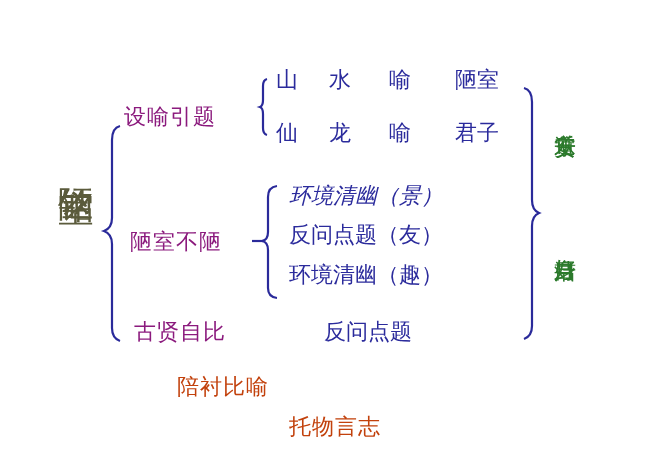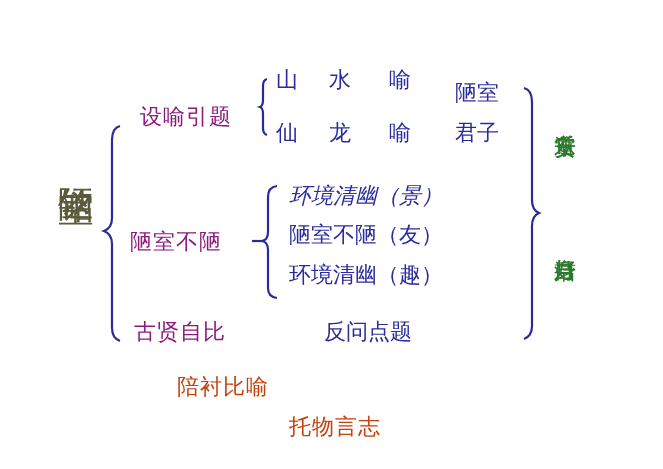--- a/index.html
+++ b/index.html
@@ -29,37 +29,37 @@
   <path d="M267,79 Q263,80 263,86 L263,100 Q263,106 260,107 Q263,108 263,114 L263,128 Q263,134 267,135" fill="none" stroke="#2a2a9a" stroke-width="2.2"></path>
 
   <path d="M277,186 Q268,187 268,197 L268,232 Q268,240 262,241 Q268,242 268,250 L268,288 Q268,297 277,298" fill="none" stroke="#2a2a9a" stroke-width="2.2"></path>
   <line x1="252" y1="241" x2="263" y2="241" stroke="#2a2a9a" stroke-width="2.2"></line>
 
   <path d="M524,88 Q532,90 532,102 L532,200 Q532,210 539,213 Q532,216 532,226 L532,326 Q532,336 524,339" fill="none" stroke="#2a2a9a" stroke-width="2.2"></path>
 </svg>
 
 <div class="abs title">陋室铭</div>
 
-<div class="abs label" style="left:140px; top:104px;">设喻引题</div>
+<div class="abs label" style="left:124px; top:104px;">设喻引题</div>
 <div>
   <span class="abs navy" style="left:276px; top:67px;">山</span>
   <span class="abs navy" style="left:329px; top:67px;">水</span>
   <span class="abs navy" style="left:389px; top:67px;">喻</span>
-  <span class="abs navy" style="left:455px; top:80px;">陋室</span>
+  <span class="abs navy" style="left:455px; top:67px;">陋室</span>
 </div>
 <div>
   <span class="abs navy" style="left:276px; top:120px;">仙</span>
   <span class="abs navy" style="left:329px; top:120px;">龙</span>
   <span class="abs navy" style="left:389px; top:120px;">喻</span>
   <span class="abs navy" style="left:455px; top:120px;">君子</span>
 </div>
 
 <div class="abs label" style="left:130px; top:229px;">陋室不陋</div>
 <div class="abs navy" style="left:289px; top:183px;font-style:italic;">环境清幽（景）</div>
-<div class="abs navy" style="left:289px; top:222px;">陋室不陋（友）</div>
+<div class="abs navy" style="left:289px; top:222px;">反问点题（友）</div>
 <div class="abs navy" style="left:289px; top:262px;">环境清幽（趣）</div>
 
 <div class="abs label" style="left:134px; top:319px;">古贤自比</div>
 <div class="abs navy" style="left:324px; top:319px;font-family:Liberation Serif, serif;">反问点题</div>
 
 <div class="abs green" style="left:552px; top:117px;">安贫乐道</div>
 <div class="abs green" style="left:552px; top:242px;">洁身自好</div>
 
 <div class="abs red" style="left:177px; top:374px;">陪衬比喻</div>
 <div class="abs red" style="left:289px; top:374px;margin-top:40px;">托物言志</div>

